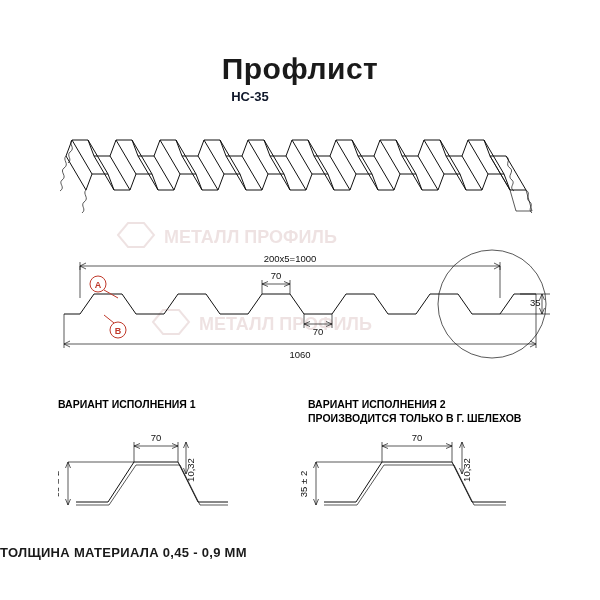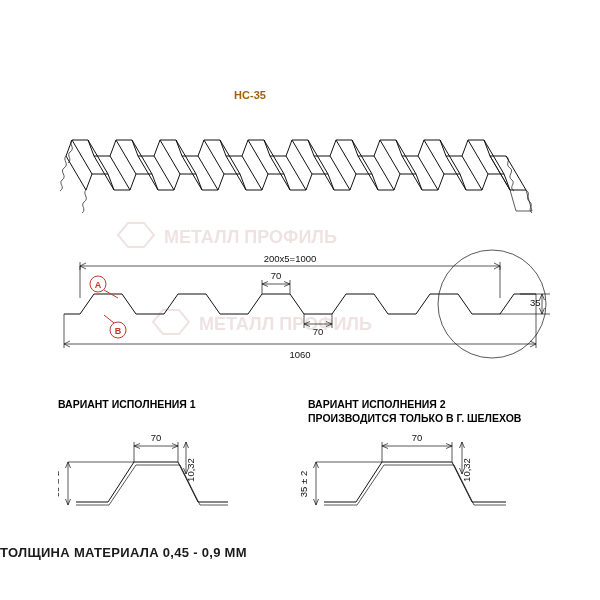--- a/index.html
+++ b/index.html
@@ -15,21 +15,21 @@
 
   
   .title{
     position:absolute;top:52px;left:0;width:600px;
     text-align:center;
     font-size:30px;font-weight:bold;letter-spacing:.5px;
   }
   .subtitle{
     position:absolute;top:89px;left:0;width:500px;
     text-align:center;
-    font-size:11px;font-weight:bold;color:#a16207;
+    font-size:13px;font-weight:bold;color:#0f172a;
   }
 
   
   .watermark{
     position:absolute;left:88px;top:216px;
     width:430px;height:150px;
     pointer-events:none;
     opacity:.30;
   }
 
@@ -50,20 +50,21 @@
   .txt{font-family:"Liberation Sans",sans-serif;font-size:9.5px;fill:#111;}
   .red{fill:none;stroke:#c0392b;stroke-width:1;}
   .redtxt{font-family:"Liberation Sans",sans-serif;font-size:9px;fill:#c0392b;font-weight:bold;}
   .vlabel{font-size:10.5px;font-weight:bold;font-family:"Liberation Sans",sans-serif;}
 </style>
 </head>
 <body>
 
 <div class="page">
 
+  <div class="title">Профлист</div>
   <div class="subtitle">НС-35</div>
 
   <div class="iso">
     <svg width="500" height="105" viewBox="0 0 500 105">
 
       <path class="ln" d="M16,38 L22,22 L38,22 L44,38 L60,38 L66,22 L82,22 L88,38 L104,38 L110,22 L126,22 L132,38 L148,38 L154,22 L170,22 L176,38 L192,38 L198,22 L214,22 L220,38 L236,38 L242,22 L258,22 L264,38 L280,38 L286,22 L302,22 L308,38 L324,38 L330,22 L346,22 L352,38 L368,38 L374,22 L390,22 L396,38 L412,38 L418,22 L434,22 L440,38 L456,38"></path>
 
       <path class="ln" d="M16,38 L36,72 M22,22 L42,56 M38,22 L58,56 M44,38 L64,72 M60,38 L80,72 M66,22 L86,56 M82,22 L102,56 M88,38 L108,72 M104,38 L124,72 M110,22 L130,56 M126,22 L146,56 M132,38 L152,72 M148,38 L168,72 M154,22 L174,56 M170,22 L190,56 M176,38 L196,72 M192,38 L212,72 M198,22 L218,56 M214,22 L234,56 M220,38 L240,72 M236,38 L256,72 M242,22 L262,56 M258,22 L278,56 M264,38 L284,72 M280,38 L300,72 M286,22 L306,56 M302,22 L322,56 M308,38 L328,72 M324,38 L344,72 M330,22 L350,56 M346,22 L366,56 M352,38 L372,72 M368,38 L388,72 M374,22 L394,56 M390,22 L410,56 M396,38 L416,72 M412,38 L432,72 M418,22 L438,56 M434,22 L454,56 M440,38 L460,72 M456,38 L476,72"></path>
 
       <path class="ln" d="M36,72 L42,56 L58,56 L64,72 L80,72 L86,56 L102,56 L108,72 L124,72 L130,56 L146,56 L152,72 L168,72 L174,56 L190,56 L196,72 L212,72 L218,56 L234,56 L240,72 L256,72 L262,56 L278,56 L284,72 L300,72 L306,56 L322,56 L328,72 L344,72 L350,56 L366,56 L372,72 L388,72 L394,56 L410,56 L416,72 L432,72 L438,56 L454,56 L460,72 L476,72"></path>

